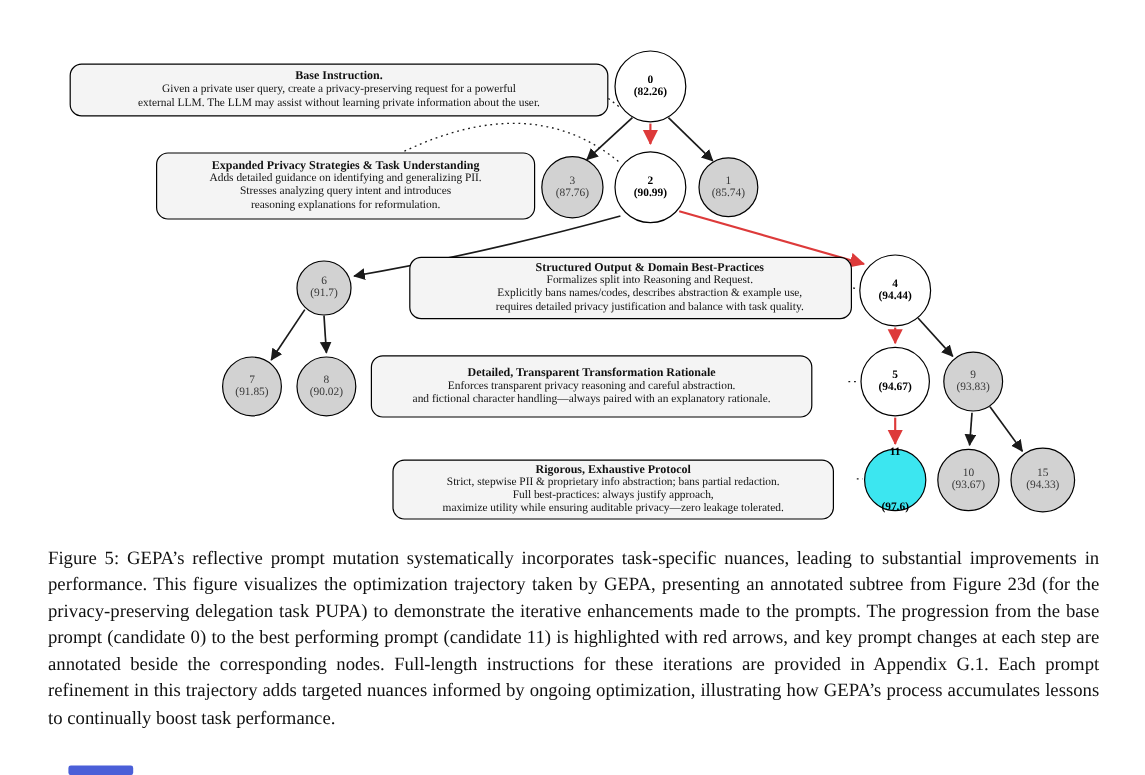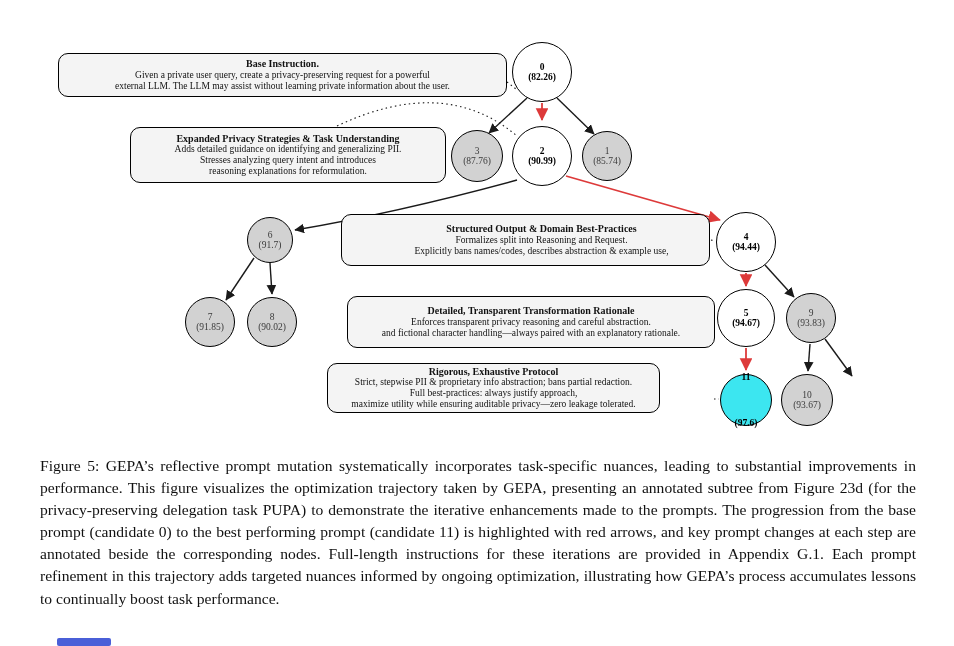--- a/index.html
+++ b/index.html
@@ -108,29 +108,30 @@
       <div class="ann-title">Expanded Privacy Strategies &amp; Task Understanding</div>
       <div class="ann-line">Adds detailed guidance on identifying and generalizing PII.</div>
       <div class="ann-line">Stresses analyzing query intent and introduces</div>
       <div class="ann-line">reasoning explanations for reformulation.</div>
     </div>
 
     <div class="ann-box" style="left:341px;top:214px;width:369px;height:52px;padding-left:38px;">
       <div class="ann-title">Structured Output &amp; Domain Best-Practices</div>
       <div class="ann-line">Formalizes split into Reasoning and Request.</div>
       <div class="ann-line">Explicitly bans names/codes, describes abstraction &amp; example use,</div>
-    </div>
-
-    <div class="ann-box" style="left:309px;top:296px;width:368px;height:52px;margin-left:38px;">
+      <div class="ann-line">requires detailed privacy justification and balance with task quality.</div>
+    </div>
+
+    <div class="ann-box" style="left:309px;top:296px;width:368px;height:52px;">
       <div class="ann-title">Detailed, Transparent Transformation Rationale</div>
       <div class="ann-line">Enforces transparent privacy reasoning and careful abstraction.</div>
       <div class="ann-line">and fictional character handling—always paired with an explanatory rationale.</div>
     </div>
 
-    <div class="ann-box" style="left:327px;top:363px;width:333px;height:50px;">
+    <div class="ann-box" style="left:327px;top:383px;width:368px;height:50px;">
       <div class="ann-title">Rigorous, Exhaustive Protocol</div>
       <div class="ann-line">Strict, stepwise PII &amp; proprietary info abstraction; bans partial redaction.</div>
       <div class="ann-line">Full best-practices: always justify approach,</div>
       <div class="ann-line">maximize utility while ensuring auditable privacy—zero leakage tolerated.</div>
     </div>
 
     <div class="node bold" style="left:512px;top:42px;width:60px;height:60px;">
       <span>0</span>
       <span>(82.26)</span>
     </div>
@@ -183,20 +184,24 @@
     <div class="node cyan bold" style="left:720px;top:374px;width:52px;height:52px;gap:36px;">
       <span>11</span>
       <span>(97.6)</span>
     </div>
 
     <div class="node gray" style="left:781px;top:374px;width:52px;height:52px;">
       <span>10</span>
       <span>(93.67)</span>
     </div>
 
+    <div class="node gray" style="left:842px;top:373px;width:54px;height:54px;">
+      <span>15</span>
+      <span>(94.33)</span>
+    </div>
 
   </div>
 
   <div id="caption">Figure 5: GEPA’s reflective prompt mutation systematically incorporates task-specific nuances, leading to substantial improvements in performance. This figure visualizes the optimization trajectory taken by GEPA, presenting an annotated subtree from Figure 23d (for the privacy-preserving delegation task PUPA) to demonstrate the iterative enhancements made to the prompts. The progression from the base prompt (candidate 0) to the best performing prompt (candidate 11) is highlighted with red arrows, and key prompt changes at each step are annotated beside the corresponding nodes. Full-length instructions for these iterations are provided in Appendix G.1. Each prompt refinement in this trajectory adds targeted nuances informed by ongoing optimization, illustrating how GEPA’s process accumulates lessons to continually boost task performance.</div>
 
   <div id="blue-bar"></div>
 
 </div>
 
 </body></html>

